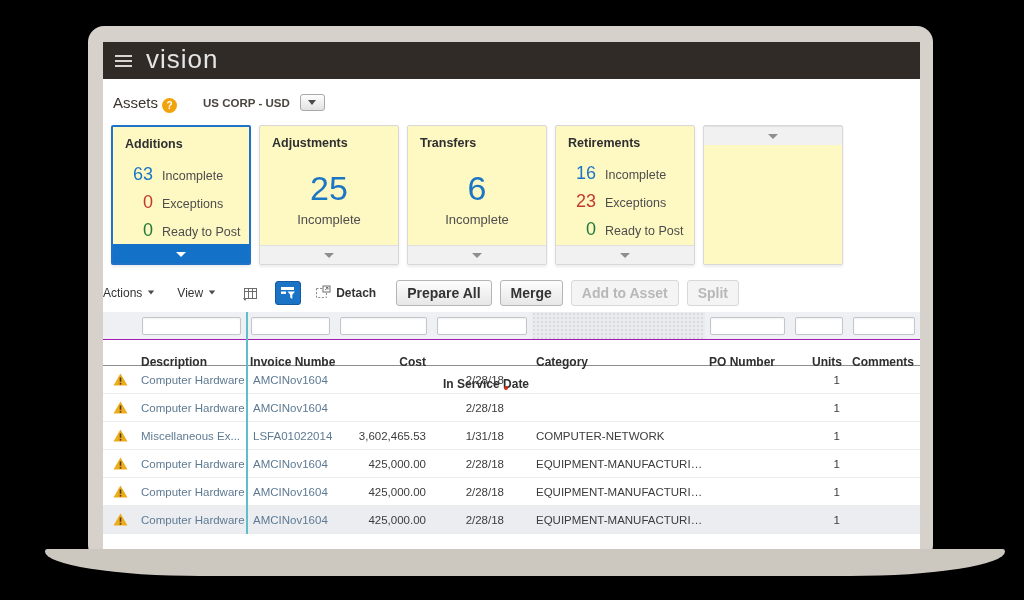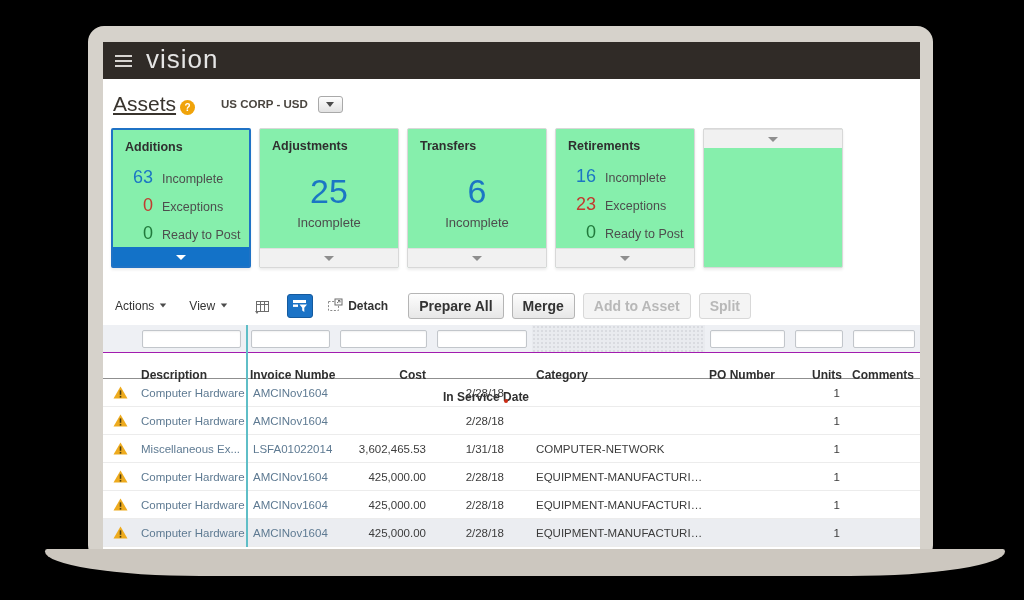--- a/index.html
+++ b/index.html
@@ -23,52 +23,52 @@
 
   
   .appbar { height:37px; background:#302b27; display:flex; align-items:center; padding-left:12px; }
   .hamburger { width:17px; height:12px; position:relative; margin-right:14px; cursor:pointer; }
   .hamburger i { position:absolute; left:0; width:17px; height:2px; background:#d8d5d2; }
   .hamburger i:nth-child(1){top:0} .hamburger i:nth-child(2){top:5px} .hamburger i:nth-child(3){top:10px}
   .brand { color:#e5e5e5; font-size:26px; letter-spacing:1px; font-weight:400; margin-top:-3px; }
 
   
   .page-header { display:flex; align-items:center; padding:13px 10px 6px 10px; }
-  .page-title { font-size:21px; color:#39342e;text-decoration:underline; }
+  .page-title { font-size:15px; color:#39342e; }
   .help-icon { width:15px; height:15px; border-radius:50%; background:#f0a30a; color:#fff;
     font-size:10px; font-weight:bold; text-align:center; line-height:15px; margin:6px 0 0 4px; cursor:pointer; }
   .bu-label { margin-left:26px; font-size:11.5px; font-weight:bold; color:#4a453f; }
   .bu-dropdown { margin-left:10px; width:25px; height:17px; border:1px solid #a9a9a9; border-radius:3px;
     background:linear-gradient(#fefefe,#e2e2e2); display:flex; align-items:center; justify-content:center; cursor:pointer; }
   .caret-dn { width:0; height:0; border-left:4px solid transparent; border-right:4px solid transparent; border-top:5px solid #4b4b4b; }
 
   
   .cards-row { display:flex; margin:6px 0 0 8px; }
-  .card { width:140px; height:140px; background:#86efac; border:1px solid #d8d8d8; border-radius:2px;
+  .card { width:140px; height:140px; background:#fef9c3; border:1px solid #d8d8d8; border-radius:2px;
     margin-right:8px; position:relative; display:flex; flex-direction:column; cursor:pointer;
     box-shadow:0 2px 3px rgba(0,0,0,0.08); }
   .card.selected { border:2px solid #1f72c5; }
   .card-title { font-size:12.5px; font-weight:bold; color:#2f2f2f; padding:10px 0 2px 12px; }
   .metrics { flex:1; padding-top:4px; }
   .metric { display:flex; align-items:baseline; margin:7px 0 0 8px; }
   .metric .num { width:32px; text-align:right; font-size:18px; }
   .metric .lbl { font-size:12.5px; color:#4d4d4d; margin-left:9px; }
   .c-blue { color:#1b76c4; } .c-red { color:#c23a2f; } .c-green { color:#217a3c; }
   .bigwrap { flex:1; display:flex; flex-direction:column; align-items:center; justify-content:center; }
   .big { font-size:34px; color:#1b76c4; line-height:1.1; }
   .card-dep .big { font-size:29px; }
   .biglbl { font-size:13px; color:#4d4d4d; margin-top:4px; }
   .card-foot { height:19px; background:#f1f1f1; border-top:1px solid #e0e0e0; display:flex;
     align-items:center; justify-content:center; cursor:pointer; }
   .card.selected .card-foot { background:#1372c8; border-top:1px solid #1372c8; margin:0 -0px; }
   .chev { width:0; height:0; border-left:5px solid transparent; border-right:5px solid transparent; border-top:5px solid #8e8e8e; }
   .card.selected .chev { border-top-color:#fff; }
 
   
-  .toolbar { display:flex; align-items:center; margin-top:24px; padding-left:12px; height:27px; }
+  .toolbar { display:flex; align-items:center; margin-top:14px; height:27px; }
   .menu-item { font-size:12px; color:#333; display:flex; align-items:center; cursor:pointer; }
   .menu-item .caret-dn { margin-left:5px; transform:scale(0.8); }
   .tb-icon { margin-left:26px; cursor:pointer; display:flex; align-items:center; }
   .qbe-btn { margin-left:16px; width:26px; height:24px; background:#1b73c6; border:1px solid #145a9e;
     border-radius:3px; display:flex; align-items:center; justify-content:center; cursor:pointer; }
   .detach-group { margin-left:14px; display:flex; align-items:center; cursor:pointer; }
   .detach-label { font-size:12px; font-weight:bold; color:#333; margin-left:5px; }
   .btn { margin-left:8px; font-size:14px; font-weight:bold; color:#333; padding:4px 10px;
     border:1px solid #b5b5b5; border-radius:3px; background:linear-gradient(#fdfdfd,#e7e7e7); cursor:pointer;
     font-family:"Liberation Sans", sans-serif; }

